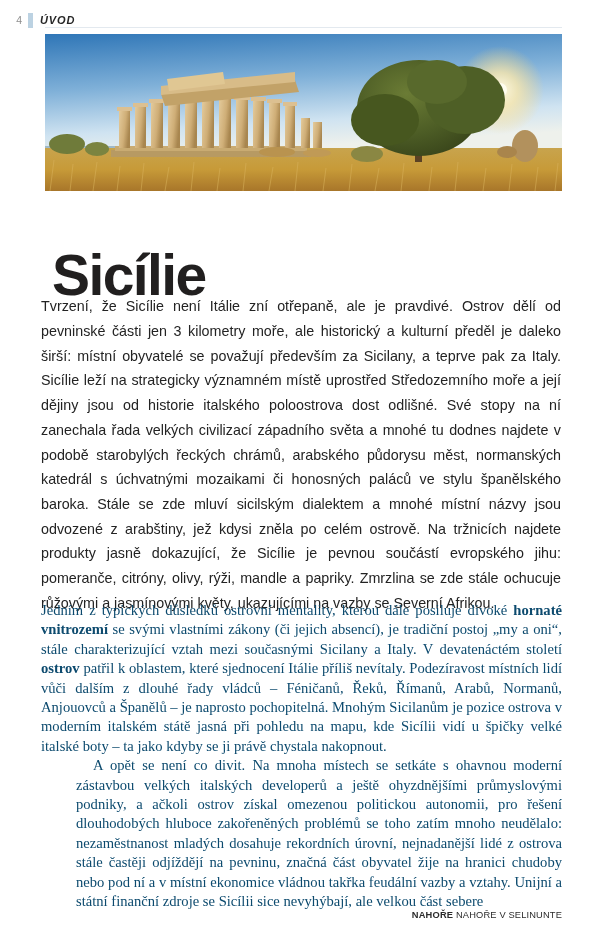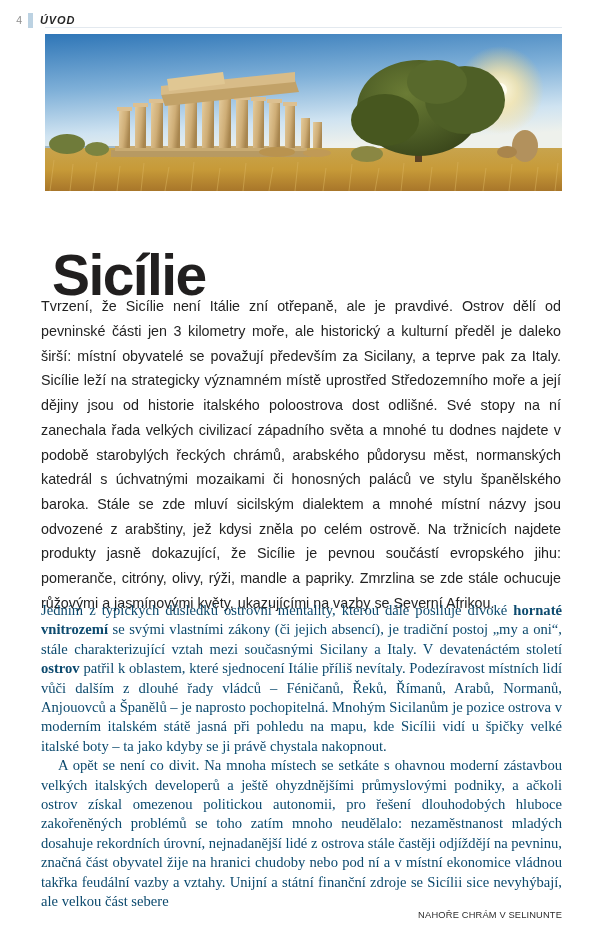--- a/index.html
+++ b/index.html
@@ -105,36 +105,36 @@
     left: 41px;
     top: 601px;
     width: 521px;
     font-family: Liberation Serif, serif;
     font-size: 14.6px;
     line-height: 19.4px;
     text-align: justify;
     color: #0c4a6e;
   }
   .body-text p { margin: 0; }
-  .body-text p.indent { text-indent: 17px; }
+  .body-text p.indent { text-indent: 17px; margin-left: 35px; }
   .body-text b { font-weight: bold; }
 
   
   .caption {
     position: absolute;
     right: 38px;
     bottom: 14px;
     font-family: "Liberation Sans", sans-serif;
     font-size: 9.3px;
     letter-spacing: 0.15px;
     color: #2b2b2b;
     white-space: nowrap;
   }
   .caption .cap-strong {
-    font-weight: normal;
+    font-weight: bold;
     letter-spacing: 0.2px;
     text-align: center;
   }
   .caption .cap-rest { font-weight: normal; }
 </style>
 </head>
 <body>
 
 <div class="running-head">
   <span class="folio">4</span>
@@ -272,14 +272,14 @@
 <h1 class="title">Sicílie</h1>
 
 <p class="lead">Tvrzení, že Sicílie není Itálie zní otřepaně, ale je pravdivé. Ostrov dělí od pevninské části jen 3 kilometry moře, ale historický a kulturní předěl je daleko širší: místní obyvatelé se považují především za Sicilany, a teprve pak za Italy. Sicílie leží na strategicky významném místě uprostřed Středozemního moře a její dějiny jsou od historie italského poloostrova dost odlišné. Své stopy na ní zanechala řada velkých civilizací západního světa a mnohé tu dodnes najdete v podobě starobylých řeckých chrámů, arabského půdorysu měst, normanských katedrál s úchvatnými mozaikami či honosných paláců ve stylu španělského baroka. Stále se zde mluví sicilským dialektem a mnohé místní názvy jsou odvozené z arabštiny, jež kdysi zněla po celém ostrově. Na tržnicích najdete produkty jasně dokazující, že Sicílie je pevnou součástí evropského jihu: pomeranče, citróny, olivy, rýži, mandle a papriky. Zmrzlina se zde stále ochucuje růžovými a jasmínovými květy, ukazujícími na vazby se Severní Afrikou.</p>
 
 <div class="body-text">
   <p><span>Jedním z typických důsledků ostrovní mentality, kterou dále posiluje divoké </span><b>hornaté vnitrozemí</b><span> se svými vlastními zákony (či jejich absencí), je tradiční postoj „my a oni“, stále charakterizující vztah mezi současnými Sicilany a Italy. V devatenáctém století </span><b>ostrov</b><span> patřil k oblastem, které sjednocení Itálie příliš nevítaly. Podezíravost místních lidí vůči dalším z dlouhé řady vládců – Féničanů, Řeků, Římanů, Arabů, Normanů, Anjouovců a Španělů – je naprosto pochopitelná. Mnohým Sicilanům je pozice ostrova v moderním italském státě jasná při pohledu na mapu, kde Sicílii vidí u špičky velké italské boty – ta jako kdyby se ji právě chystala nakopnout.</span></p>
   <p class="indent">A opět se není co divit. Na mnoha místech se setkáte s ohavnou moderní zástavbou velkých italských developerů a ještě ohyzdnějšími průmyslovými podniky, a ačkoli ostrov získal omezenou politickou autonomii, pro řešení dlouhodobých hluboce zakořeněných problémů se toho zatím mnoho neudělalo: nezaměstnanost mladých dosahuje rekordních úrovní, nejnadanější lidé z ostrova stále častěji odjíždějí na pevninu, značná část obyvatel žije na hranici chudoby nebo pod ní a v místní ekonomice vládnou takřka feudální vazby a vztahy. Unijní a státní finanční zdroje se Sicílii sice nevyhýbají, ale velkou část sebere</p>
 </div>
 
 <div class="caption">
-  <span class="cap-strong">NAHOŘE</span><span class="cap-rest"> CHRÁM V SELINUNTE</span>
+  <span class="cap-strong">NAHOŘE</span><span class="cap-rest"> NAHOŘE V SELINUNTE</span>
 </div>
 
 </body></html>

